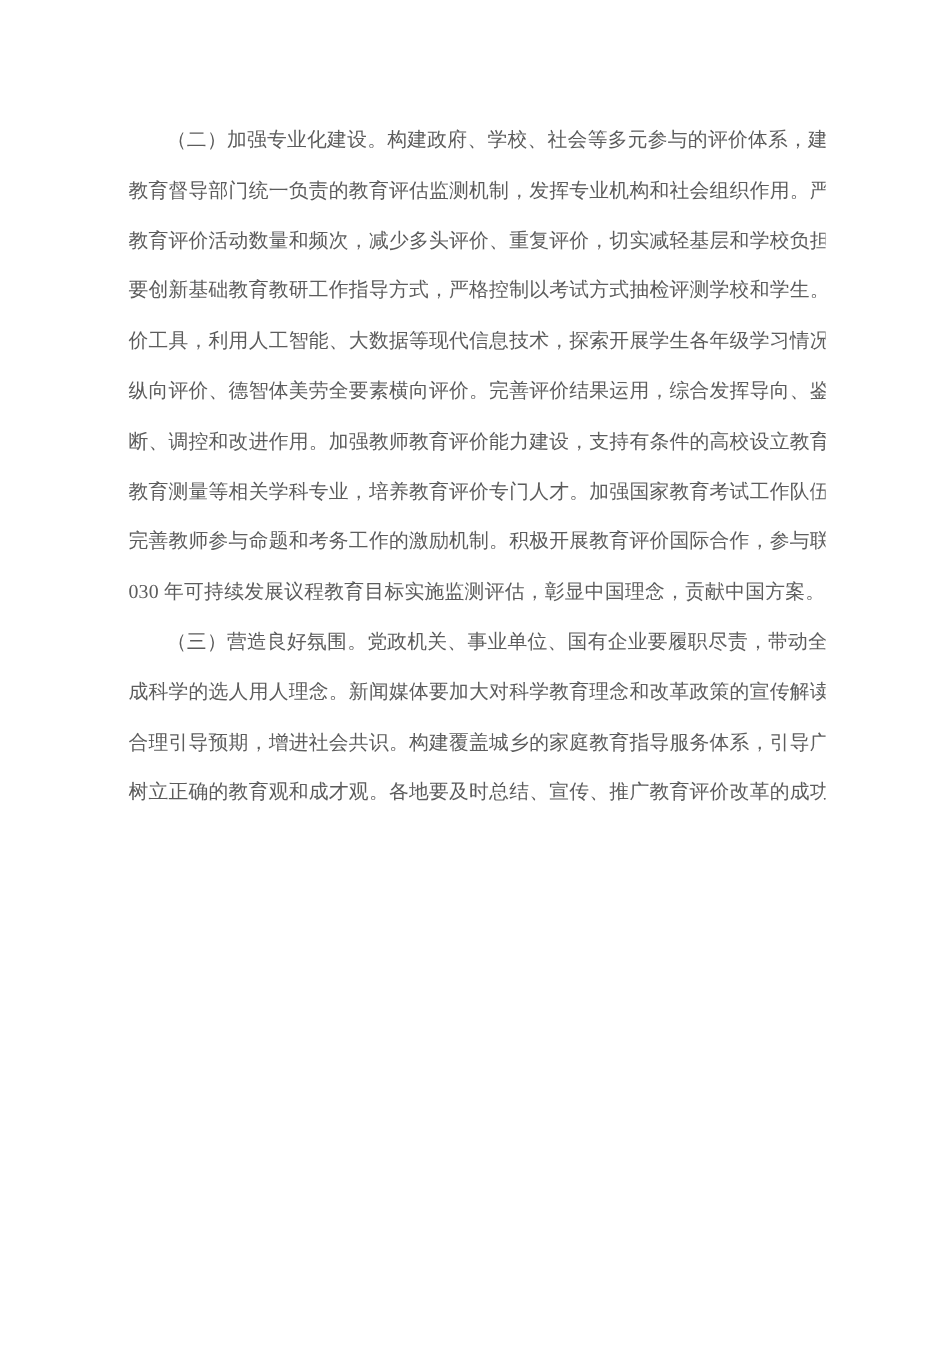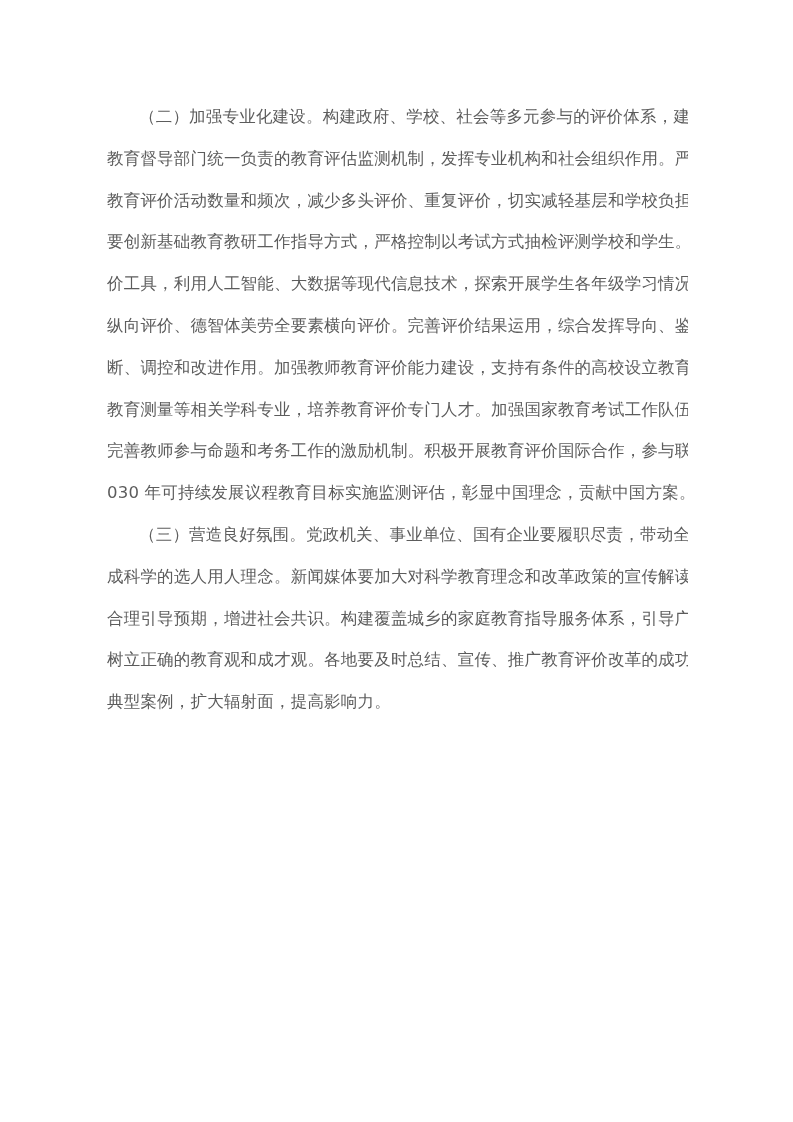--- a/index.html
+++ b/index.html
@@ -45,20 +45,21 @@
     text-justify: inter-character;
   }
   
   .line.indent {
     text-indent: 32px;
   }
   
   .line.last {
     text-align: right;
     text-align-last: left;
+    font-family: Liberation Serif, serif;
   }
 </style>
 </head>
 <body style="background: rgb(255, 255, 255);">
 
 <div class="page">
   <div class="text-block" style="color: rgb(92, 92, 92);">
 
     <div class="para">
       <div class="line j indent">（二）加强专业化建设。构建政府、学校、社会等多元参与的评价体系，建立健全</div>
@@ -71,17 +72,16 @@
       <div class="line j">教育测量等相关学科专业，培养教育评价专门人才。加强国家教育考试工作队伍建设，</div>
       <div class="line j">完善教师参与命题和考务工作的激励机制。积极开展教育评价国际合作，参与联合国 2</div>
       <div class="line last">030 年可持续发展议程教育目标实施监测评估，彰显中国理念，贡献中国方案。</div>
     </div>
 
     <div class="para">
       <div class="line j indent">（三）营造良好氛围。党政机关、事业单位、国有企业要履职尽责，带动全社会形</div>
       <div class="line j">成科学的选人用人理念。新闻媒体要加大对科学教育理念和改革政策的宣传解读力度，</div>
       <div class="line j">合理引导预期，增进社会共识。构建覆盖城乡的家庭教育指导服务体系，引导广大家长</div>
       <div class="line j">树立正确的教育观和成才观。各地要及时总结、宣传、推广教育评价改革的成功经验和</div>
-      <div class="line last">典型案例，扩大辐射面，提高影响力。</div>
     </div>
 
   </div>
 </div>
 
 </body></html>

